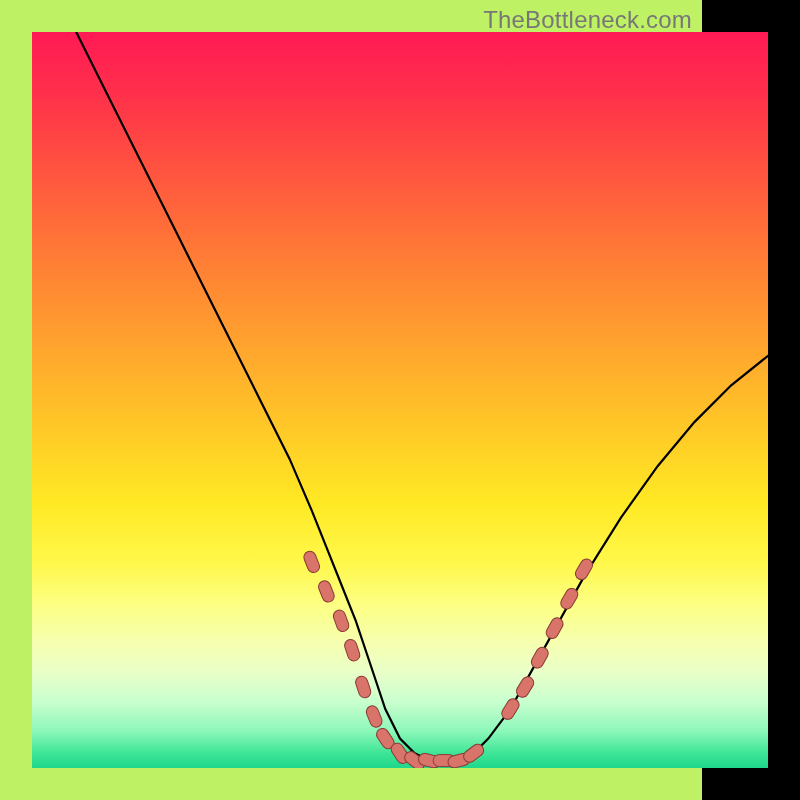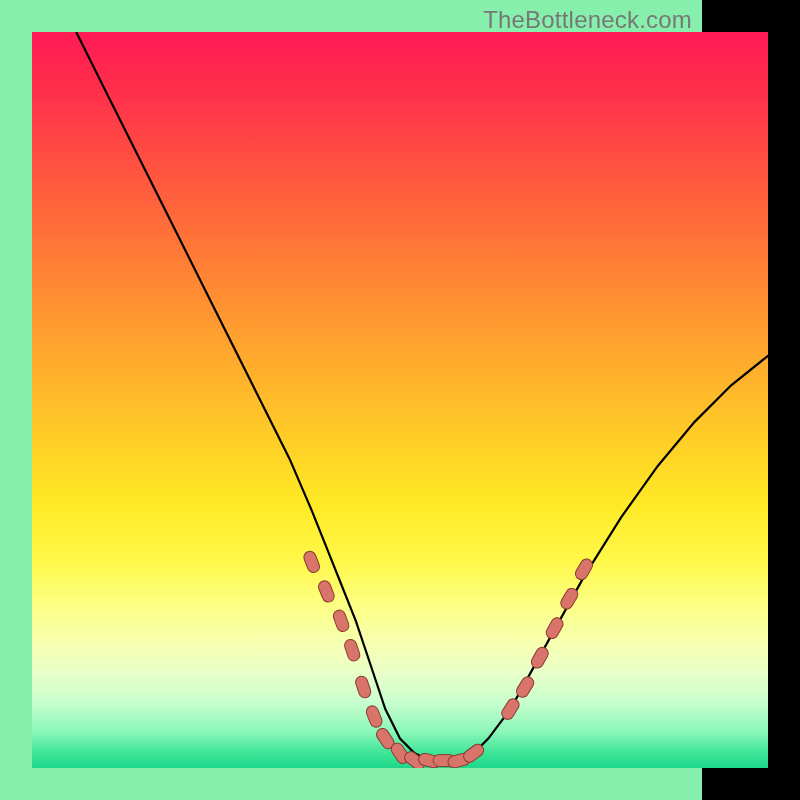--- a/index.html
+++ b/index.html
@@ -8,21 +8,21 @@
     width: 800px;
     height: 800px;
     background: #000;
     overflow: hidden;
     font-family: Arial, Helvetica, sans-serif;
   }
   .stage {
     position: relative;
     width: 702px;
     height: 800px;
-    background: #86efac;
+    background: #bef264;
   }
   .watermark {
     position: absolute;
     top: 6px;
     right: 10px;
     color: #777;
     font-size: 24px;
     letter-spacing: 0.2px;
     z-index: 10;
   }

